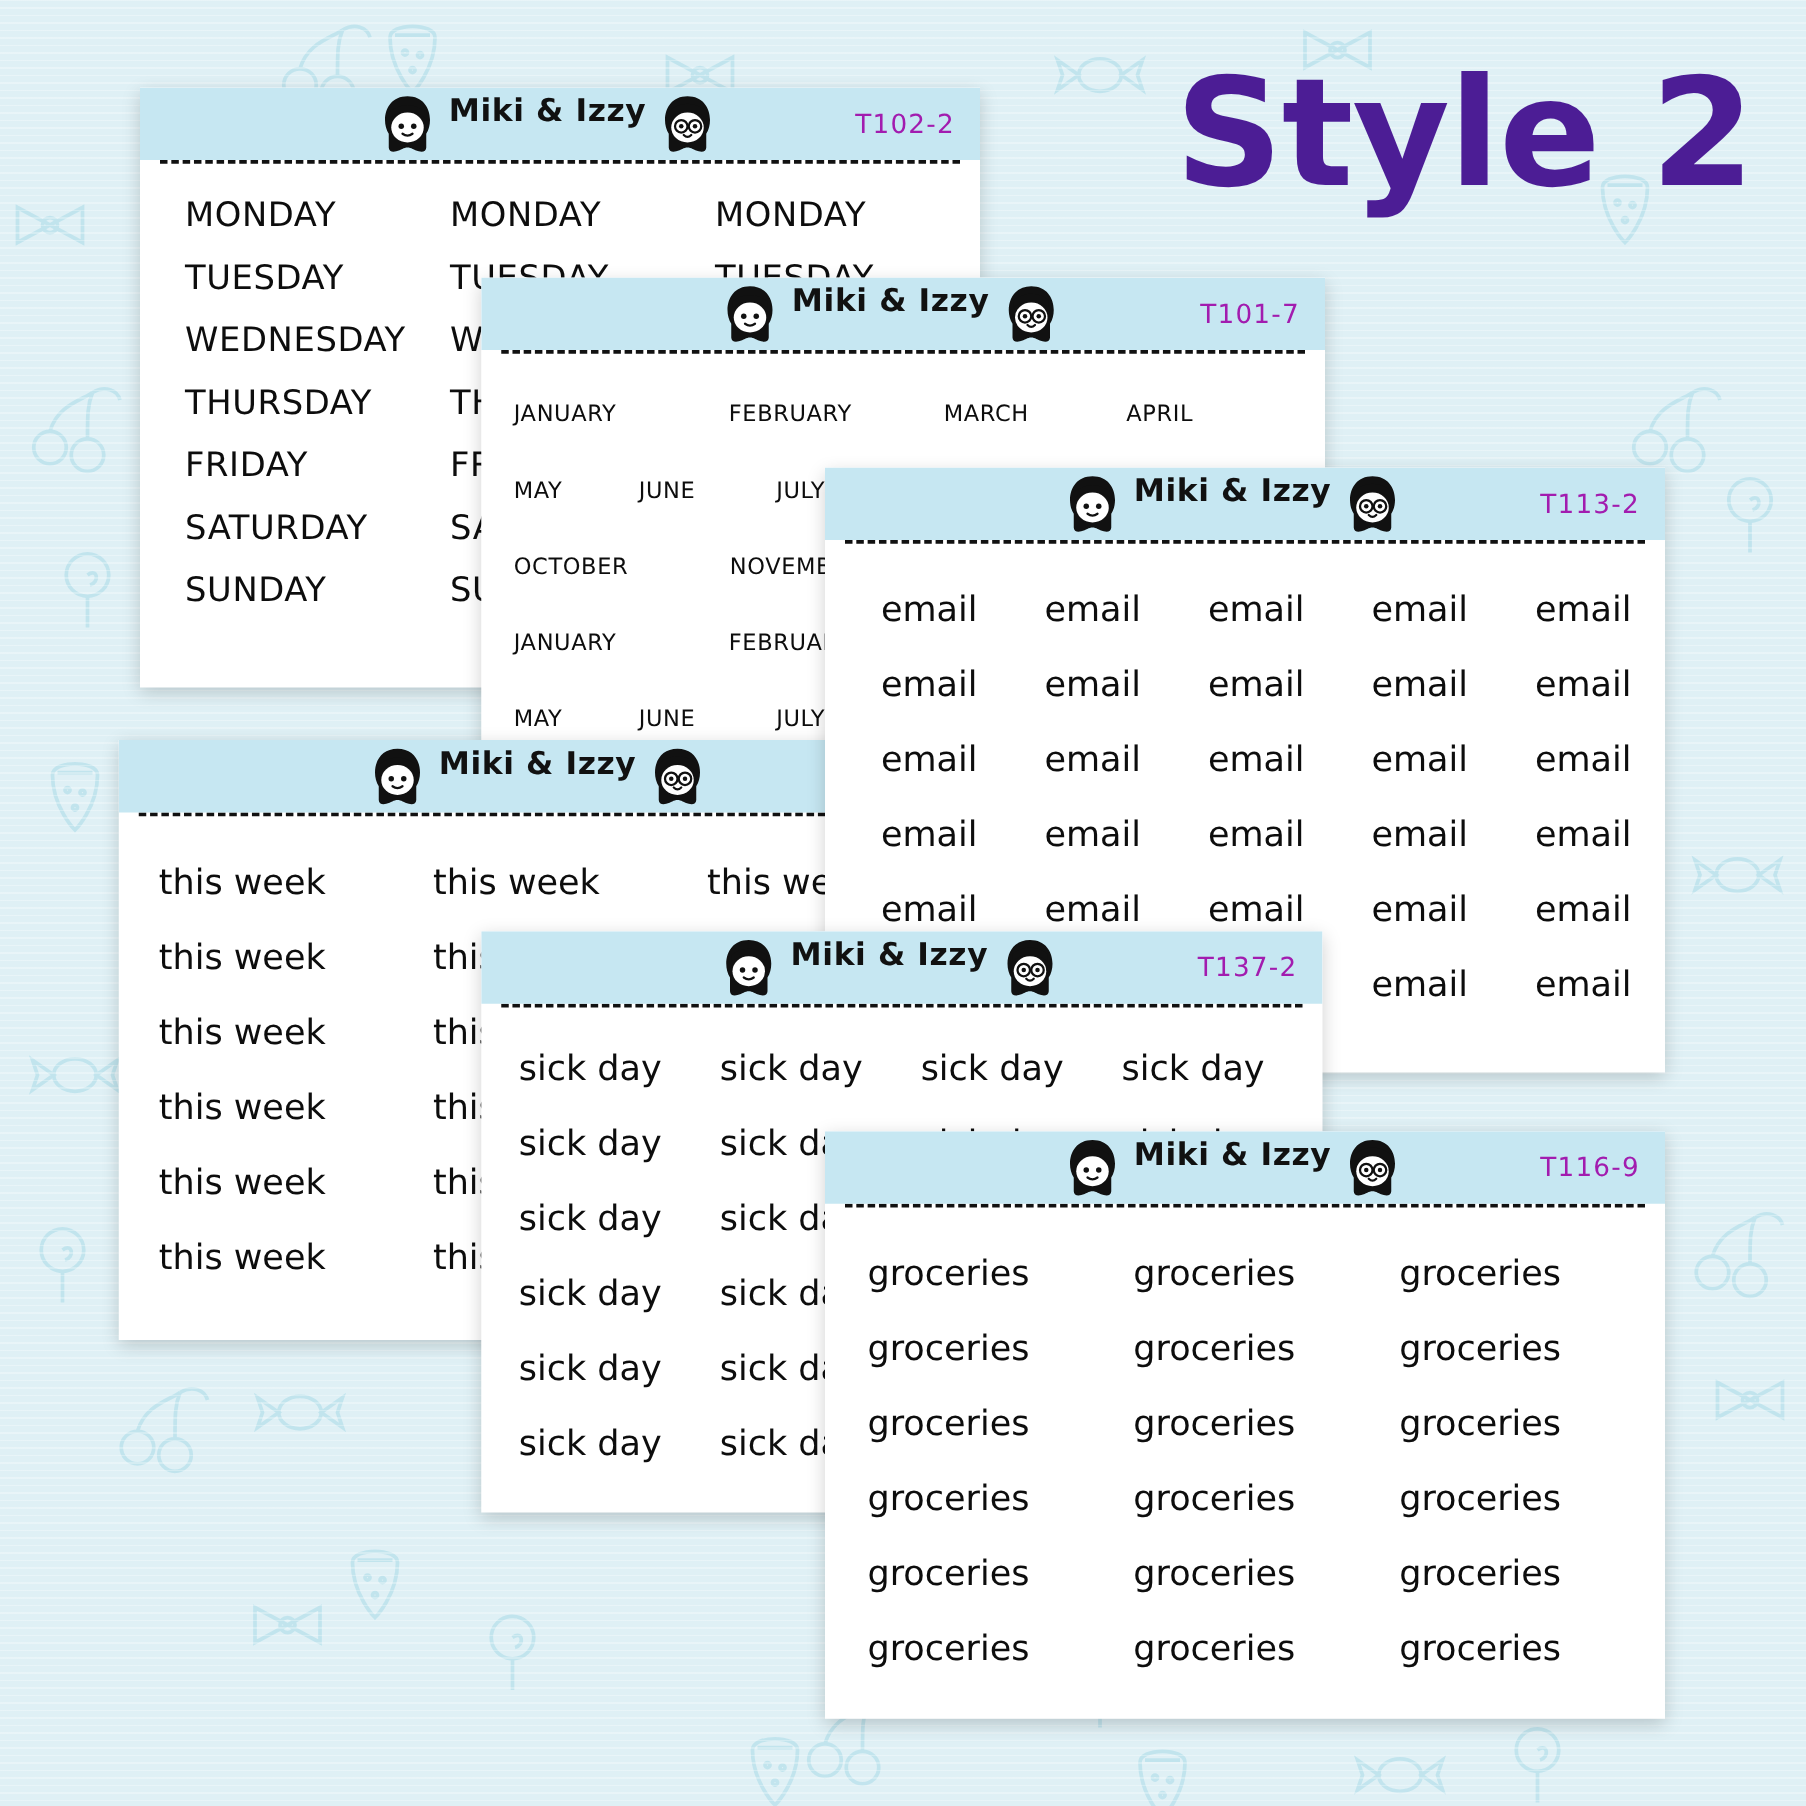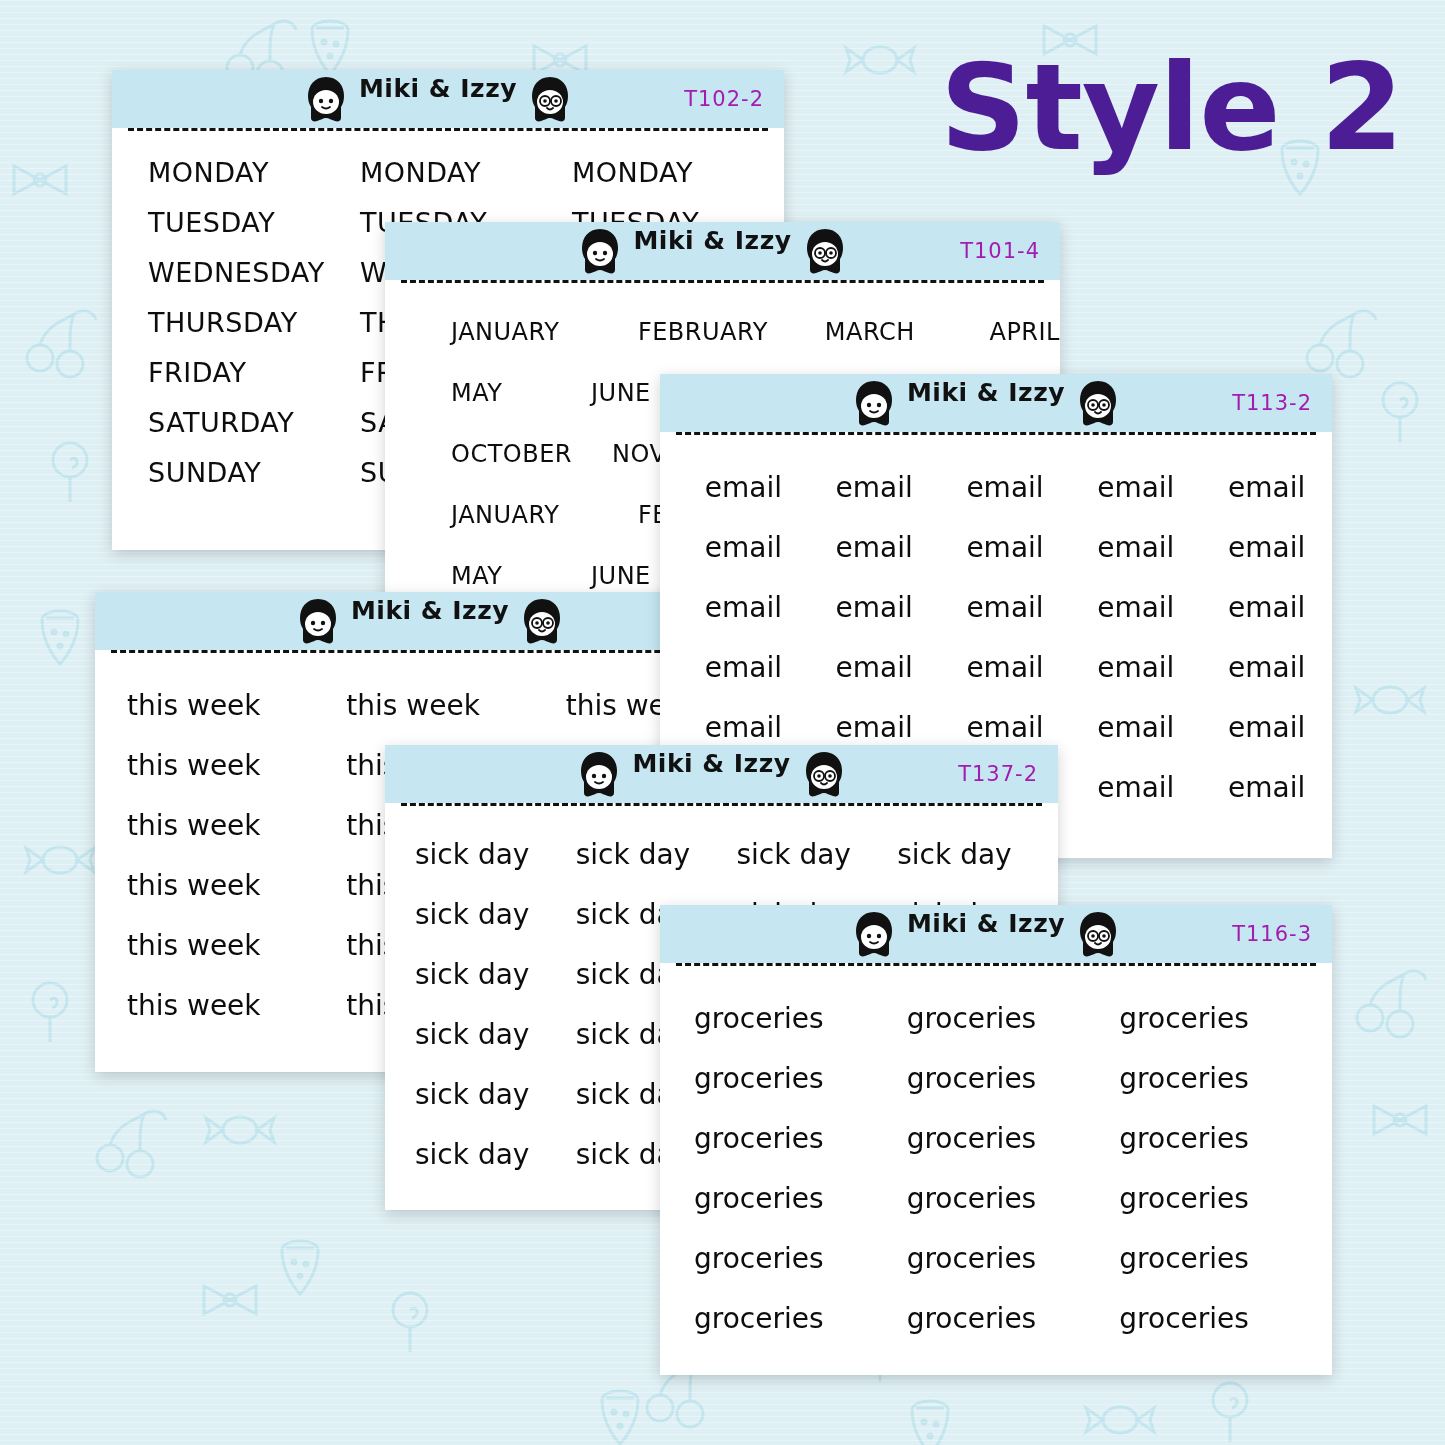--- a/index.html
+++ b/index.html
@@ -107,21 +107,21 @@
   }
 
   
   .s-days .sheet-body { padding: 16px 0 10px 36px; }
   .s-days .sticker-row { height: 50px; }
   .s-days .sticker { font-size: 27px; letter-spacing: 0.5px; }
   .s-days .col { width: 295px; }
 
   .s-months .sheet-body { padding: 18px 0 10px 26px; }
   .s-months .sticker-row { height: 61px; }
-  .s-months .sticker { font-size: 24px; letter-spacing: 0.5px; margin-left: 40px; }
+  .s-months .sticker { font-size: 18px; letter-spacing: 0.5px; }
 
   .s-email .sheet-body { padding: 22px 0 10px 18px; }
   .s-email .sticker-row { height: 60px; }
   .s-email .sticker { font-size: 28px; }
   .s-email .col { width: 131px; text-align: center; }
 
   .s-thisweek .sheet-body { padding: 22px 0 10px 32px; }
   .s-thisweek .sticker-row { height: 60px; }
   .s-thisweek .sticker { font-size: 28px; }
   .s-thisweek .col { width: 235px; }
@@ -298,21 +298,21 @@
           <ellipse cx="23" cy="28" rx="13" ry="12" fill="#fff"></ellipse>
           <circle cx="18" cy="27" r="5" fill="none" stroke="#111" stroke-width="1.8"></circle>
           <circle cx="29" cy="27" r="5" fill="none" stroke="#111" stroke-width="1.8"></circle>
           <path d="M23 27 L24 27" stroke="#111" stroke-width="1.8"></path>
           <circle cx="18" cy="27" r="1.8" fill="#111"></circle>
           <circle cx="29" cy="27" r="1.8" fill="#111"></circle>
           <path d="M20 34 Q23 37 26 34" stroke="#111" stroke-width="1.8" fill="none" stroke-linecap="round"></path>
           <path d="M9 20 Q23 9 37 20 L37 14 Q23 4 9 14 Z" fill="#111"></path>
         </svg>
       </div>
-      <div class="sheet-code">T101-4</div>
+      <div class="sheet-code">T101-7</div>
     </div>
     <div class="dash-line"></div>
     <div class="sheet-body">
       <div class="sticker-row">
         <div class="sticker" style="width:172px">JANUARY</div>
         <div class="sticker" style="width:172px">FEBRUARY</div>
         <div class="sticker" style="width:146px">MARCH</div>
         <div class="sticker">APRIL</div>
       </div>
       <div class="sticker-row">
@@ -560,21 +560,21 @@
           <ellipse cx="23" cy="28" rx="13" ry="12" fill="#fff"></ellipse>
           <circle cx="18" cy="27" r="5" fill="none" stroke="#111" stroke-width="1.8"></circle>
           <circle cx="29" cy="27" r="5" fill="none" stroke="#111" stroke-width="1.8"></circle>
           <path d="M23 27 L24 27" stroke="#111" stroke-width="1.8"></path>
           <circle cx="18" cy="27" r="1.8" fill="#111"></circle>
           <circle cx="29" cy="27" r="1.8" fill="#111"></circle>
           <path d="M20 34 Q23 37 26 34" stroke="#111" stroke-width="1.8" fill="none" stroke-linecap="round"></path>
           <path d="M9 20 Q23 9 37 20 L37 14 Q23 4 9 14 Z" fill="#111"></path>
         </svg>
       </div>
-      <div class="sheet-code">T116-3</div>
+      <div class="sheet-code">T116-9</div>
     </div>
     <div class="dash-line"></div>
     <div class="sheet-body">
       <div class="sticker-row">
         <div class="col sticker">groceries</div>
         <div class="col sticker">groceries</div>
         <div class="col sticker">groceries</div>
       </div>
       <div class="sticker-row">
         <div class="col sticker">groceries</div>

